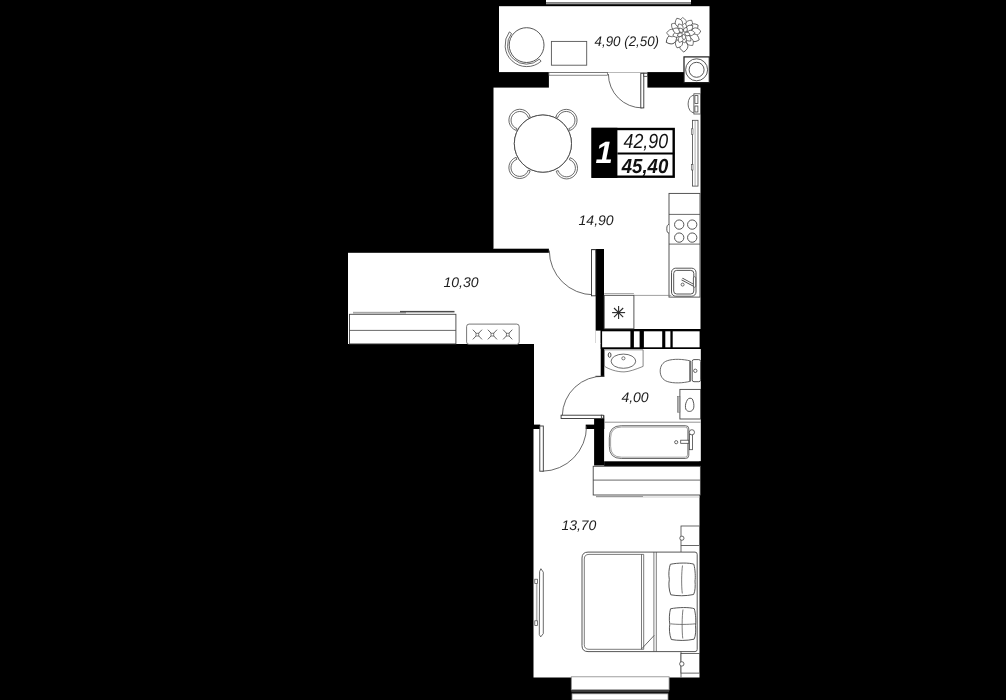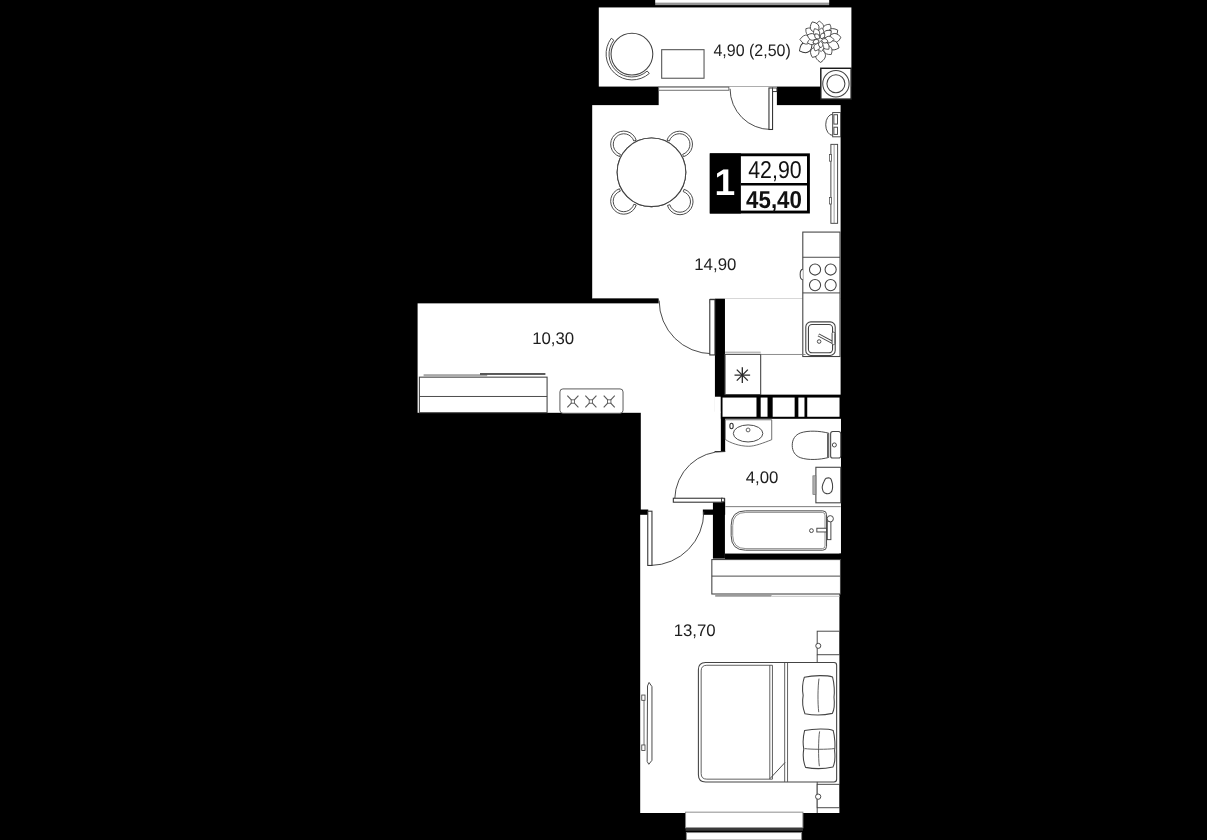--- a/index.html
+++ b/index.html
@@ -1,14 +1,14 @@
 <!DOCTYPE html>
 <html><head><meta charset="utf-8"><style>
 html,body{margin:0;padding:0;background:#000;}*{-webkit-font-smoothing:antialiased;text-rendering:geometricPrecision;}
-#stage{position:relative;width:1006px;height:700px;background:#a3a3a3;overflow:hidden;filter:grayscale(1);}
+#stage{position:relative;width:1006px;height:700px;background:#a3a3a3;overflow:hidden;filter:grayscale(1);font-style:italic;}
 text{font-family:"Liberation Sans",sans-serif;}
 </style></head><body>
 <div id="stage">
 <svg width="1006" height="700" viewBox="0 0 1006 700">
 
 <rect x="0" y="0" width="1006" height="700" fill="#000"></rect>
 
 <g>
         <rect x="546" y="0" width="145" height="2.4" fill="#ffffff"></rect>
         <rect x="546" y="2.4" width="145" height="1.9" fill="#969696"></rect>

